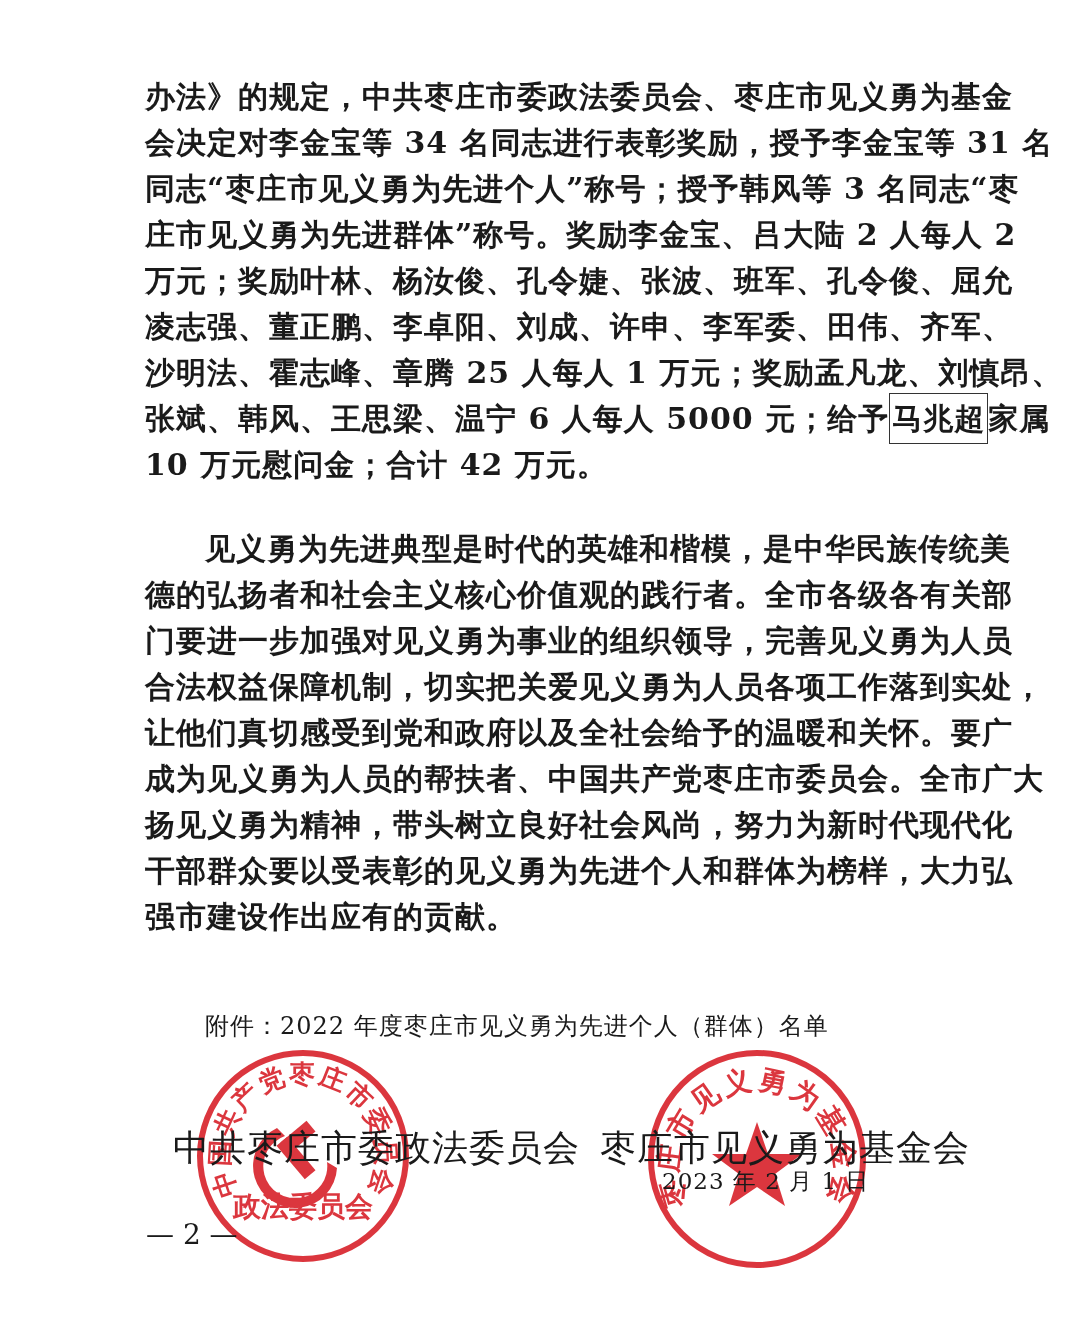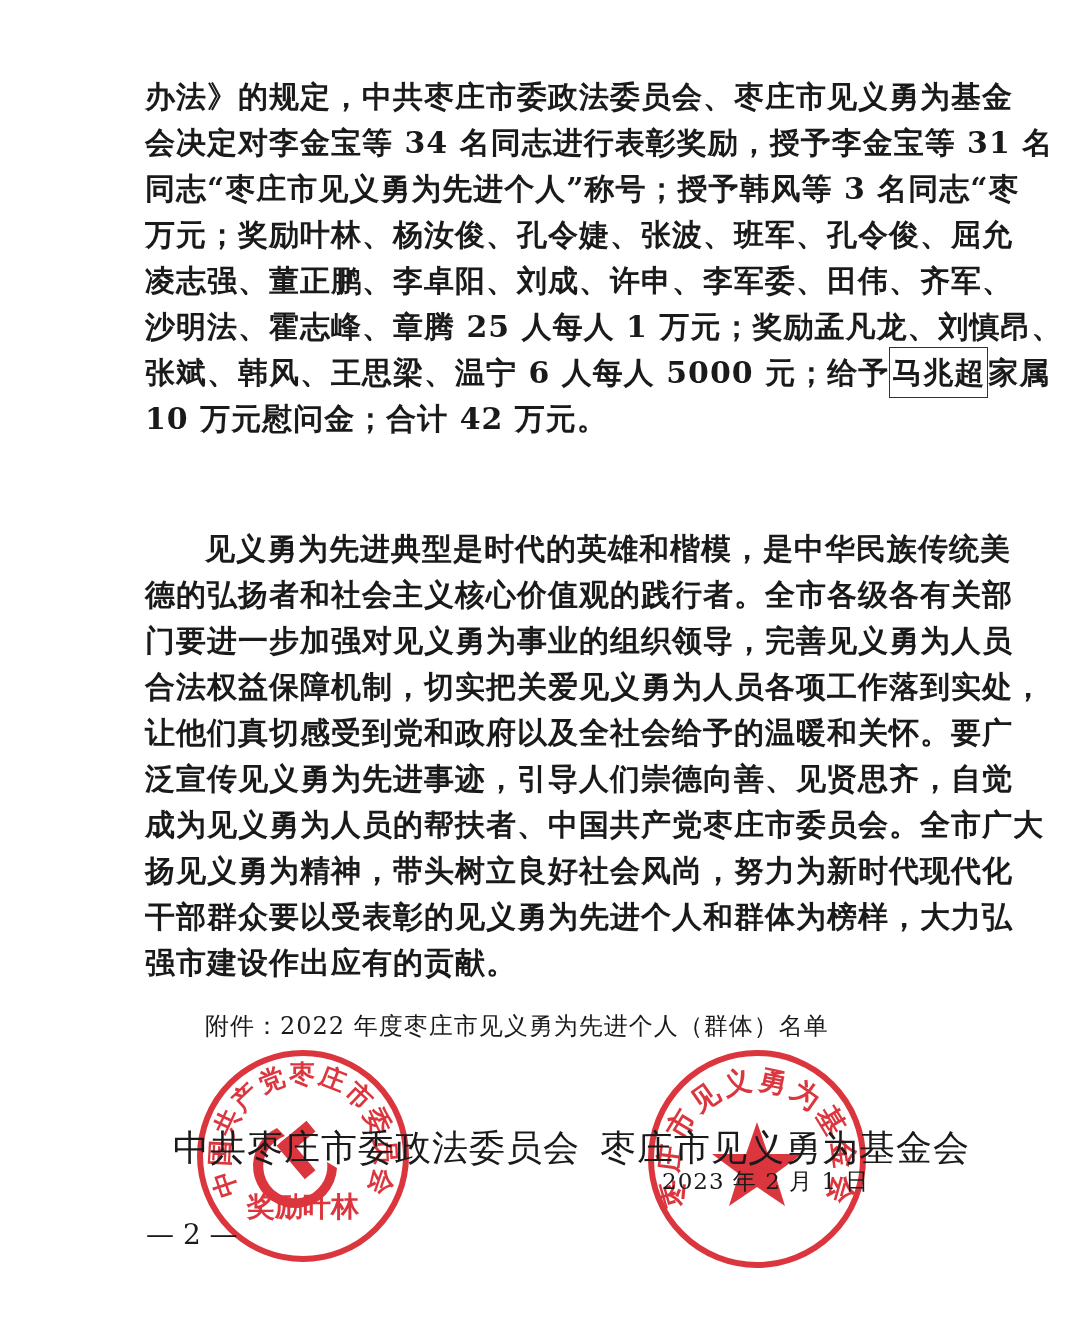--- a/index.html
+++ b/index.html
@@ -58,36 +58,36 @@
 </style>
 </head>
 <body>
 
 <div class="page">
 
   <div class="body-text para1">
     <span class="line">办法》的规定，中共枣庄市委政法委员会、枣庄市见义勇为基金</span>
     <span class="line">会决定对李金宝等 34 名同志进行表彰奖励，授予李金宝等 31 名</span>
     <span class="line">同志“枣庄市见义勇为先进个人”称号；授予韩风等 3 名同志“枣</span>
+    <span class="line">庄市见义勇为先进群体”称号。奖励李金宝、吕大陆 2 人每人 2</span>
     <span class="line">万元；奖励叶林、杨汝俊、孔令婕、张波、班军、孔令俊、屈允</span>
     <span class="line">凌志强、董正鹏、李卓阳、刘成、许申、李军委、田伟、齐军、</span>
     <span class="line">沙明法、霍志峰、章腾 25 人每人 1 万元；奖励孟凡龙、刘慎昂、</span>
     <span class="line">
       <span>张斌、韩风、王思梁、温宁 6 人每人 5000 元；给予</span><span class="boxed">马兆超</span><span>家属</span>
     </span>
     <span class="line last">10 万元慰问金；合计 42 万元。</span>
   </div>
 
   <div class="body-text para2">
     <span class="line indent">见义勇为先进典型是时代的英雄和楷模，是中华民族传统美</span>
     <span class="line">德的弘扬者和社会主义核心价值观的践行者。全市各级各有关部</span>
     <span class="line">门要进一步加强对见义勇为事业的组织领导，完善见义勇为人员</span>
     <span class="line">合法权益保障机制，切实把关爱见义勇为人员各项工作落到实处，</span>
     <span class="line">让他们真切感受到党和政府以及全社会给予的温暖和关怀。要广</span>
-    <span class="line">泛宣传见义勇为先进事迹，引导人们崇德向善、见贤思齐，自觉</span>
     <span class="line">成为见义勇为人员的帮扶者、中国共产党枣庄市委员会。全市广大</span>
     <span class="line">扬见义勇为精神，带头树立良好社会风尚，努力为新时代现代化</span>
     <span class="line">干部群众要以受表彰的见义勇为先进个人和群体为榜样，大力弘</span>
     <span class="line last">强市建设作出应有的贡献。</span>
   </div>
 
   <div class="attachment">附件：2022 年度枣庄市见义勇为先进个人（群体）名单</div>
 
   <div class="stamp stamp-left">
     <svg width="212" height="212" viewBox="0 0 212 212">
@@ -96,21 +96,21 @@
       </defs>
       <text font-family="DejaVu Sans, sans-serif" font-weight="bold" font-size="26" fill="#d9262e" letter-spacing="2">
         <textPath href="#arcL" startOffset="50%" text-anchor="middle">中国共产党枣庄市委员会</textPath>
       </text>
 
       <path d="M 80 78 A 42 42 0 1 0 140 118 L 130 112 A 32 32 0 1 1 88 86 Z" fill="#d9262e"></path>
 
       <rect x="92" y="86" width="14" height="44" transform="rotate(-40 99 108)" fill="#d9262e"></rect>
       <rect x="84" y="80" width="34" height="14" transform="rotate(-40 101 87)" fill="#d9262e"></rect>
     </svg>
-    <div class="stamp-inner-text" style="top:132px;">奖励叶林</div>
+    <div class="stamp-inner-text" style="top:132px;">政法委员会</div>
   </div>
 
   <div class="stamp stamp-right">
     <svg width="218" height="218" viewBox="0 0 218 218">
       <defs>
         <path id="arcR" d="M 38 150 A 78 78 0 1 1 180 150"></path>
       </defs>
       <text font-family="DejaVu Sans, sans-serif" font-weight="bold" font-size="28" fill="#d9262e" letter-spacing="4">
         <textPath href="#arcR" startOffset="50%" text-anchor="middle">枣庄市见义勇为基金会</textPath>
       </text>

